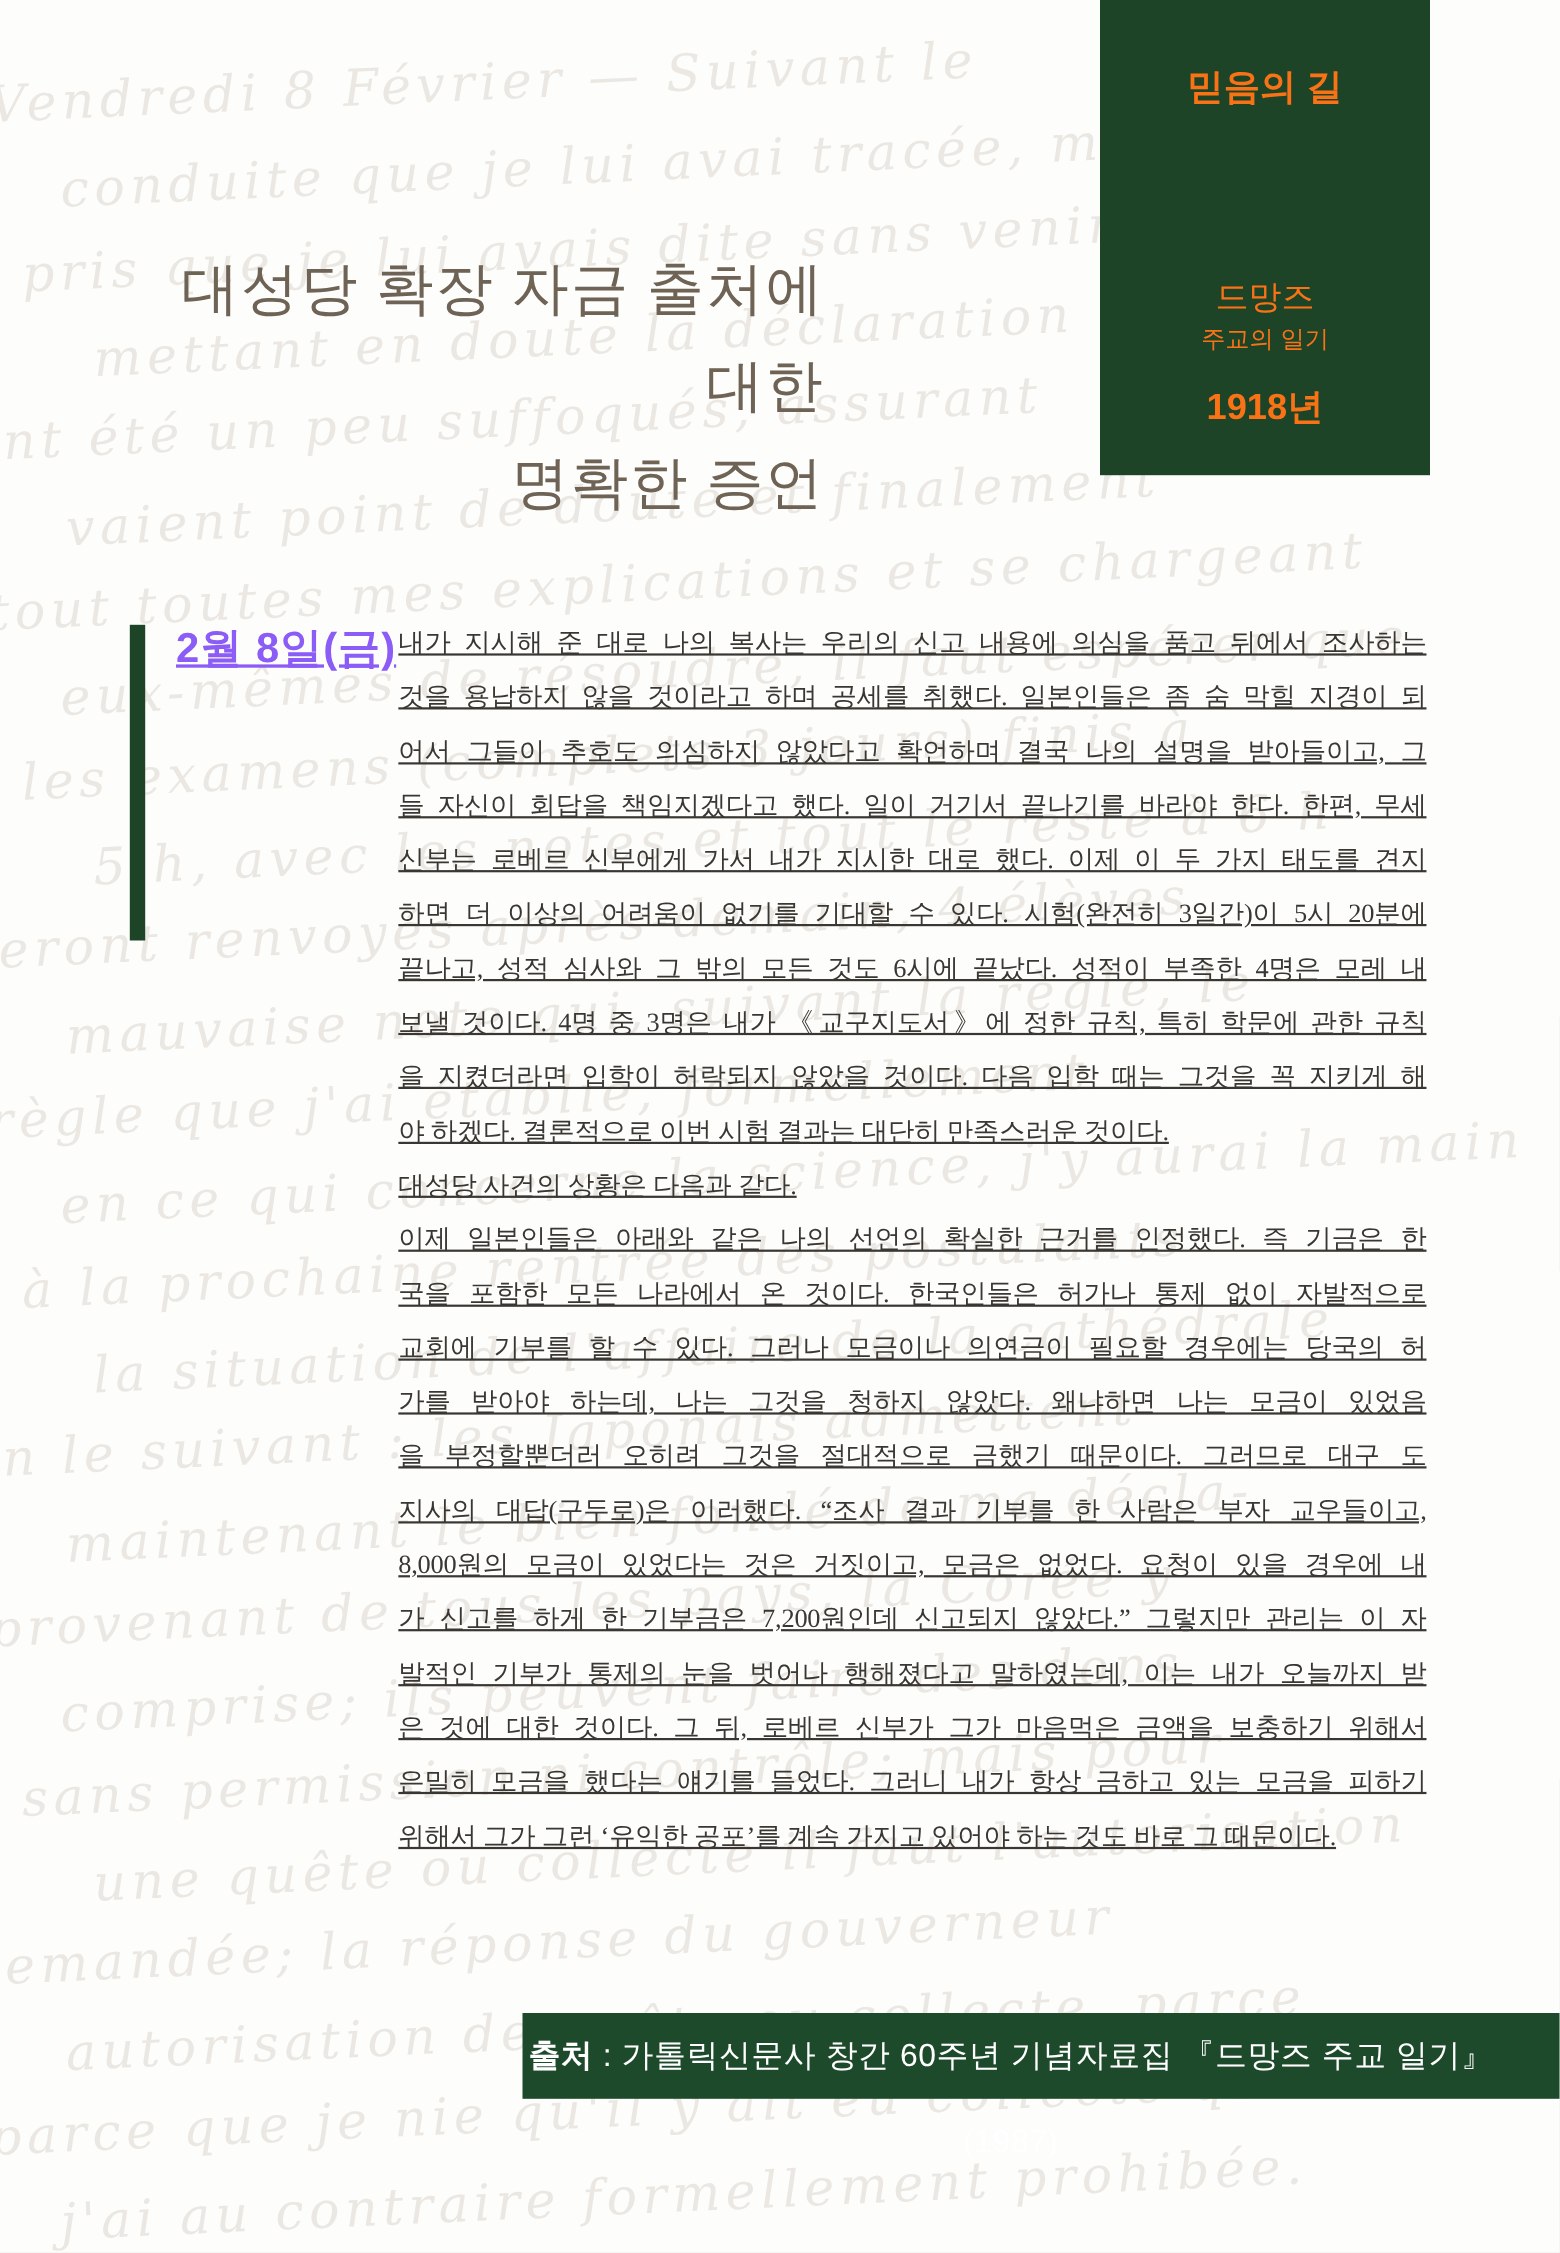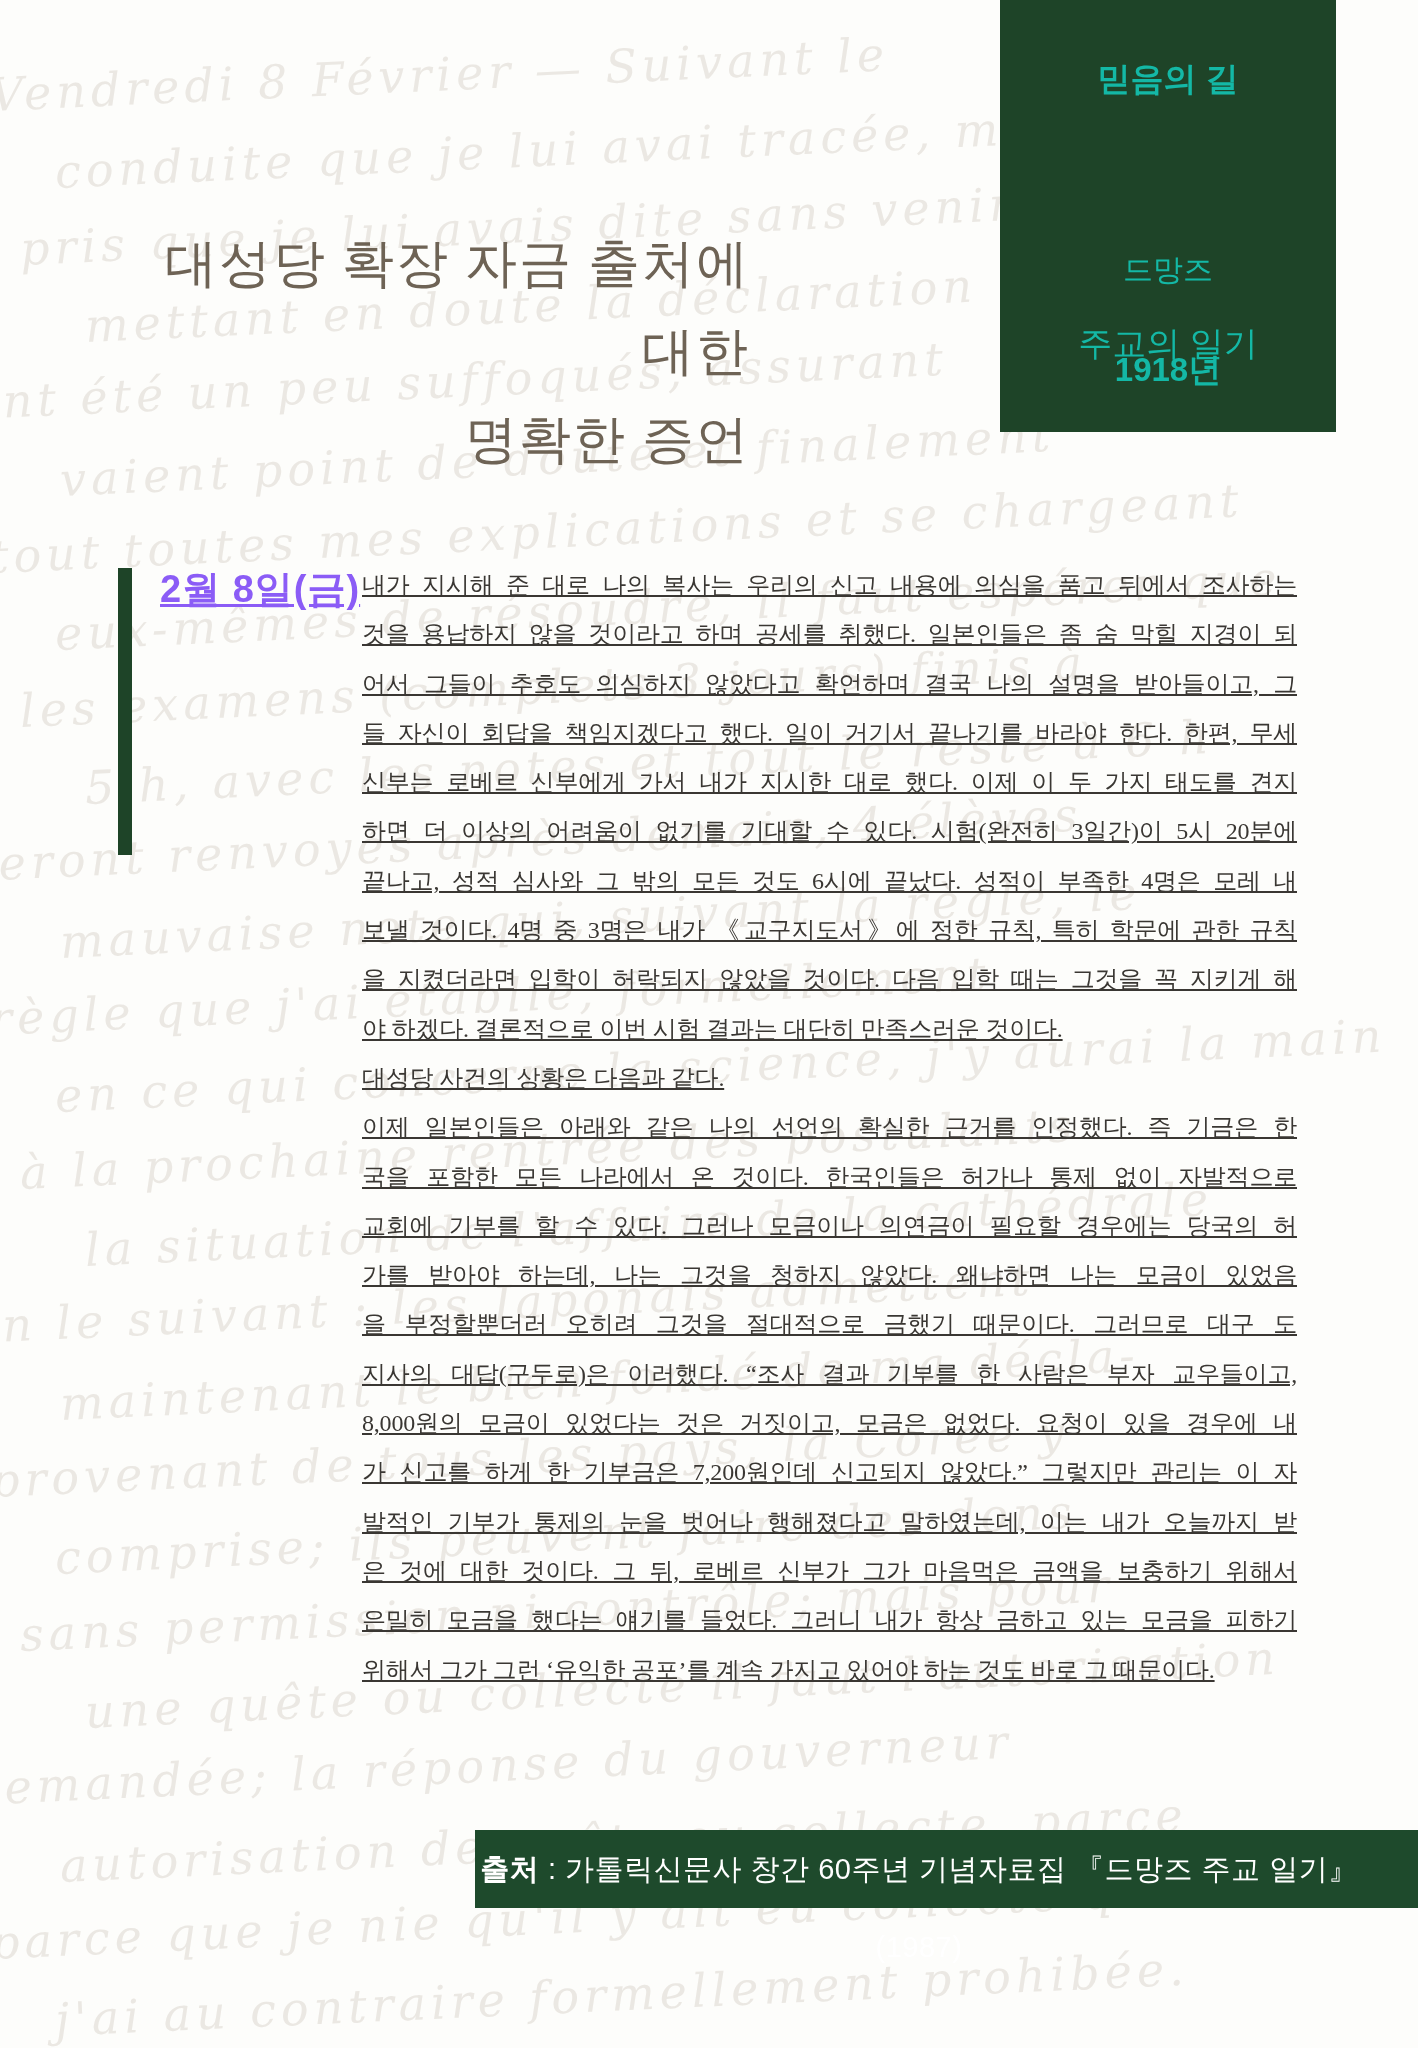--- a/index.html
+++ b/index.html
@@ -5,25 +5,25 @@
   html,body{margin:0;padding:0;background:#e8e8e8;}
   .page{position:relative;width:1418px;height:2048px;margin:0 auto;background:#fdfdfb;
         overflow:hidden;font-family:"Liberation Sans",sans-serif;}
   
   .watermark{position:absolute;left:0;top:0;width:100%;height:100%;}
   .wm{position:absolute;font-family:"DejaVu Serif",serif;font-style:italic;font-size:46px;
       letter-spacing:5px;color:#ebe8e3;white-space:nowrap;transform:rotate(-2.6deg);
       transform-origin:left center;}
   
   .green-box{position:absolute;left:1000px;top:0;width:300px;height:432px;background:#1e4428;
-             color:#14b8a6;padding-left:36px;}
+             color:#f97316;}
   .gb-line{position:absolute;left:0;width:100%;text-align:center;}
   .gb-cat{top:57px;font-size:33px;font-weight:600;}
   .gb-s1{top:250px;font-size:30px;font-weight:400;}
-  .gb-s2{top:293px;font-size:34px;font-weight:400;margin-top:28px;}
+  .gb-s2{top:293px;font-size:22px;font-weight:400;}
   .gb-year{top:348px;font-size:33px;font-weight:700;}
   
   .title{position:absolute;left:150px;top:220px;width:600px;text-align:right;
          font-family:"Liberation Serif","DejaVu Serif",serif;font-weight:400;
          color:#6e6355;font-size:52px;line-height:88px;letter-spacing:2px;}
   
   .date-bar{position:absolute;left:118px;top:568px;width:14px;height:287px;background:#1e4428;}
   .date-label{position:absolute;left:160px;top:564px;font-size:38px;font-weight:700;
               color:#8b5cf6;letter-spacing:1px;text-decoration:underline;}
   .body{position:absolute;left:362px;top:561px;width:935px;

